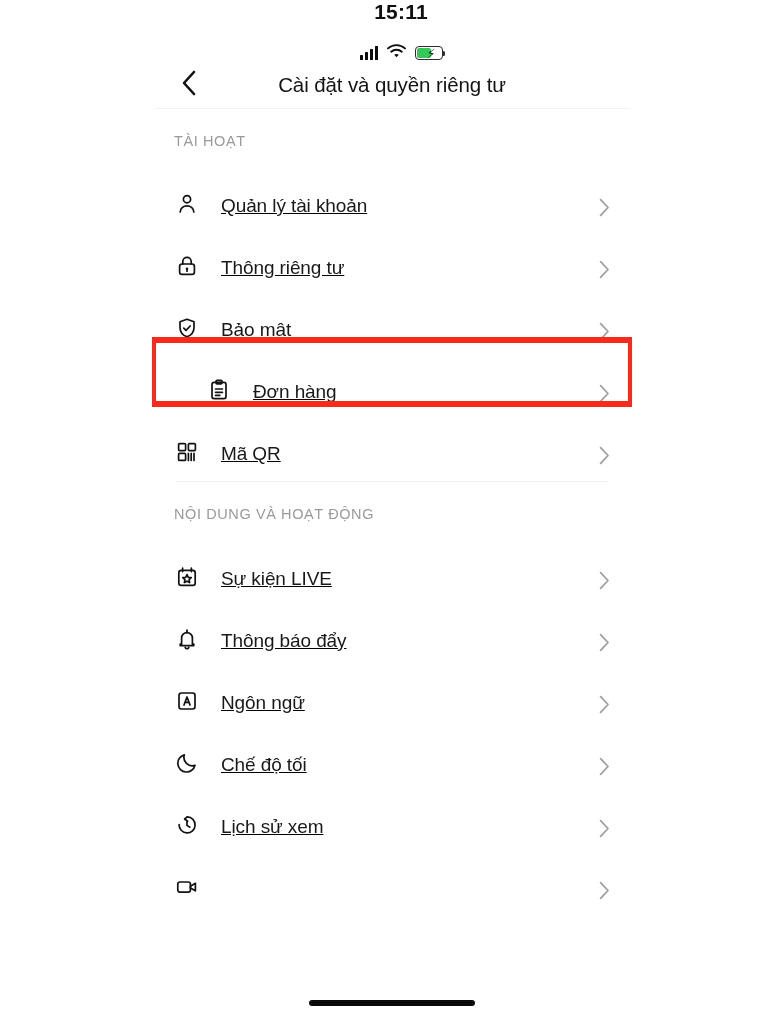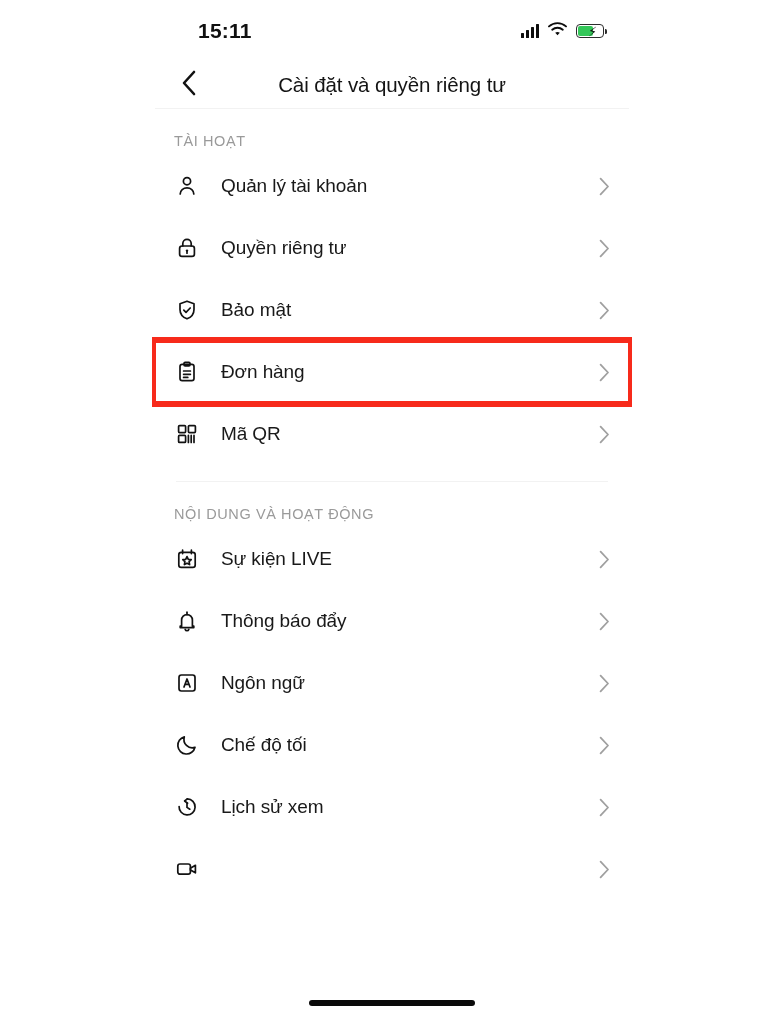--- a/index.html
+++ b/index.html
@@ -26,20 +26,21 @@
   }
 
   
   .statusbar {
     height: 62px;
     display: flex;
     align-items: center;
     justify-content: space-between;
     padding: 0 28px 0 46px;
     box-sizing: border-box;
+    flex-direction: column;
   }
   .status-time {
     font-size: 21px;
     font-weight: 600;
     color: #101010;
     letter-spacing: 0.2px;
   }
   .status-icons {
     display: flex;
     align-items: center;
@@ -139,25 +140,26 @@
   }
   .section-rule {
     height: 1px;
     background: #f2f2f2;
     margin: 16px 24px 0 24px;
   }
 
   .row {
     position: relative;
     display: flex;
-    align-items: center;
+    align-items: flex-end;
     height: 62px;
     padding: 0 22px 0 22px;
     box-sizing: border-box;
     cursor: pointer;
+    text-decoration: underline;
   }
   .row-icon {
     width: 26px;
     height: 26px;
     flex: 0 0 26px;
     display: flex;
     align-items: center;
     justify-content: center;
     color: #121212;
   }
@@ -171,20 +173,21 @@
   .row-chevron {
     margin-left: auto;
     color: #9b9b9b;
     display: flex;
     align-items: center;
   }
 
   
   .highlight-wrap {
     position: relative;
+    padding-left: 32px;
   }
   .highlight-box {
     position: absolute;
     left: -2px;
     right: -2px;
     top: -4px;
     bottom: -4px;
     border: 6px solid #f72a1b;
     box-sizing: border-box;
     pointer-events: none;
@@ -260,21 +263,21 @@
       </div>
       <div class="row">
         <div class="row-icon">
           <svg width="24" height="24" viewBox="0 0 24 24" fill="none">
             <rect x="4.6" y="10" width="14.8" height="10.4" rx="2.4" stroke="#121212" stroke-width="1.7" stroke-linecap="round" stroke-linejoin="round"></rect>
             <path d="M7.8 10V7.6a4.2 4.2 0 018.4 0V10" stroke="#121212" stroke-width="1.7" stroke-linecap="round" stroke-linejoin="round"></path>
             <circle cx="12" cy="14.6" r="1.2" fill="#121212"></circle>
             <path d="M12 15.4v1.8" stroke="#121212" stroke-width="1.7" stroke-linecap="round" stroke-linejoin="round"></path>
           </svg>
         </div>
-        <div class="row-label">Quyền riêng tư</div>
+        <div class="row-label">Thông riêng tư</div>
         <div class="row-chevron">
           <svg width="11" height="19" viewBox="0 0 11 19" fill="none">
             <path d="M1.6 1.6l7.4 7.9-7.4 7.9" stroke="#a0a0a0" stroke-width="1.8" stroke-linecap="round" stroke-linejoin="round"></path>
           </svg>
         </div>
       </div>
       <div class="row">
         <div class="row-icon">
           <svg width="24" height="24" viewBox="0 0 24 24" fill="none">
             <path d="M12 3.2l7 2.6v5.6c0 4.4-2.9 7.8-7 9.4-4.1-1.6-7-5-7-9.4V5.8l7-2.6z" stroke="#121212" stroke-width="1.7" stroke-linecap="round" stroke-linejoin="round"></path>

